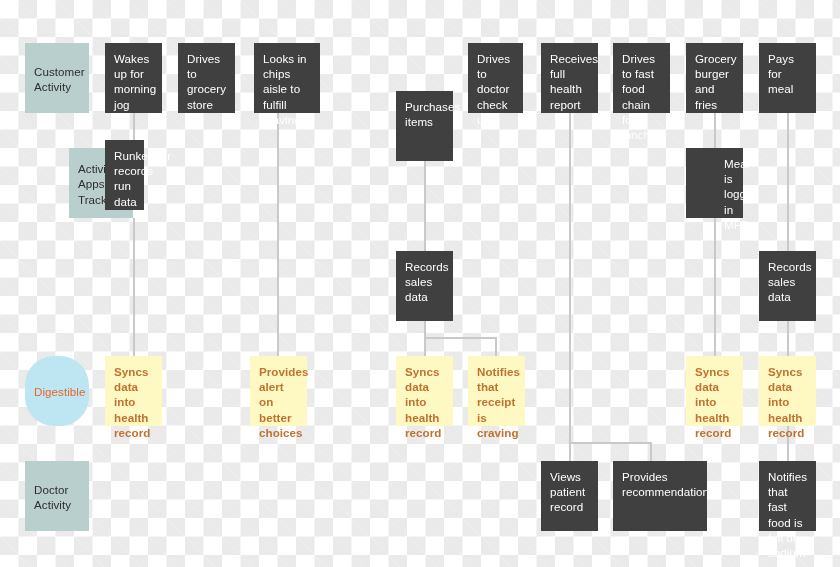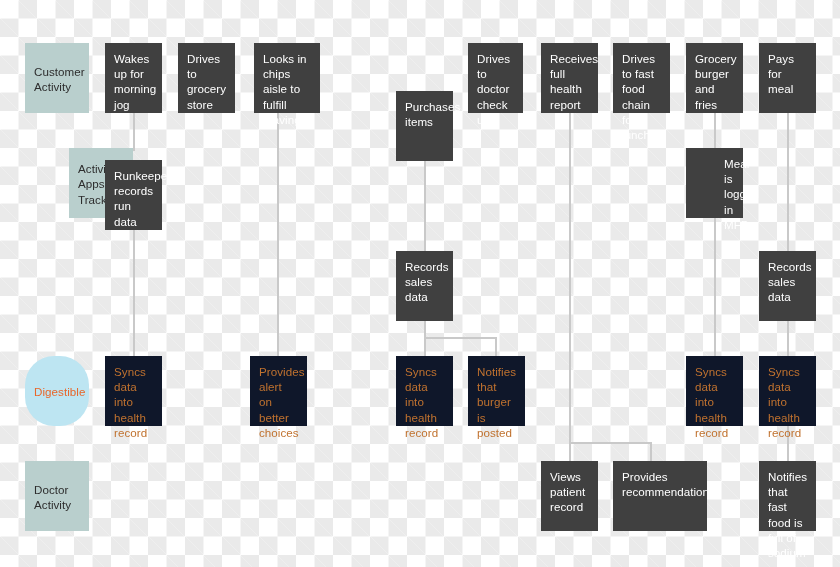--- a/index.html
+++ b/index.html
@@ -38,22 +38,23 @@
   }
   .lane-label.digestible{
     background:#bde5f2;
     color:#e8662a;
   }
   .act{
     background:#404040;
     color:#ffffff;
   }
   .dig{
-    background:#0f172a;
+    background:#fef9c3;
     color:#c0722f;
+    font-weight:bold;
   }
 </style>
 </head>
 <body>
 
 <div id="canvas">
 
   <div class="conn v" style="left:133px;top:113px;height:38px;"></div>
   <div class="conn v" style="left:133px;top:218px;height:138px;"></div>
   <div class="conn v" style="left:277px;top:113px;height:243px;"></div>
@@ -110,21 +111,21 @@
   <div class="node act" style="left:613px;top:43px;width:57px;height:70px;">
     <span>Drives to fast food chain for lunch</span>
   </div>
   <div class="node act" style="left:686px;top:43px;width:57px;height:70px;">
     <span>Grocery burger and fries</span>
   </div>
   <div class="node act" style="left:759px;top:43px;width:57px;height:70px;">
     <span>Pays for meal</span>
   </div>
 
-  <div class="node act" style="left:105px;top:160px;width:57px;height:70px;">
+  <div class="node act" style="left:105px;top:140px;width:39px;height:70px;">
     <span>Runkeeper records run data</span>
   </div>
   <div class="node act" style="left:686px;top:148px;width:57px;height:70px;padding-left:38px;">
     <span>Meal is logged in MFP</span>
   </div>
 
   <div class="node act" style="left:396px;top:251px;width:57px;height:70px;">
     <span>Records sales data</span>
   </div>
   <div class="node act" style="left:759px;top:251px;width:57px;height:70px;">
@@ -134,21 +135,21 @@
   <div class="node dig" style="left:105px;top:356px;width:57px;height:70px;">
     <span>Syncs data into health record</span>
   </div>
   <div class="node dig" style="left:250px;top:356px;width:57px;height:70px;">
     <span>Provides alert on better choices</span>
   </div>
   <div class="node dig" style="left:396px;top:356px;width:57px;height:70px;">
     <span>Syncs data into health record</span>
   </div>
   <div class="node dig" style="left:468px;top:356px;width:57px;height:70px;">
-    <span>Notifies that burger is posted</span>
+    <span>Notifies that receipt is craving</span>
   </div>
   <div class="node dig" style="left:686px;top:356px;width:57px;height:70px;">
     <span>Syncs data into health record</span>
   </div>
   <div class="node dig" style="left:759px;top:356px;width:57px;height:70px;">
     <span>Syncs data into health record</span>
   </div>
 
   <div class="node act" style="left:541px;top:461px;width:57px;height:70px;">
     <span>Views patient record</span>

